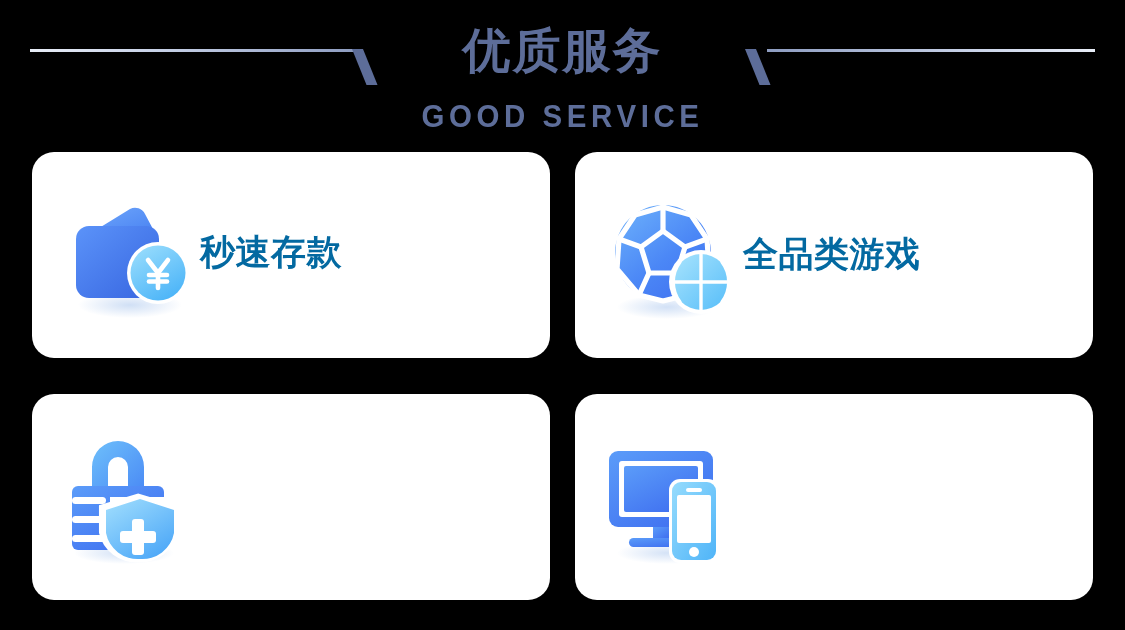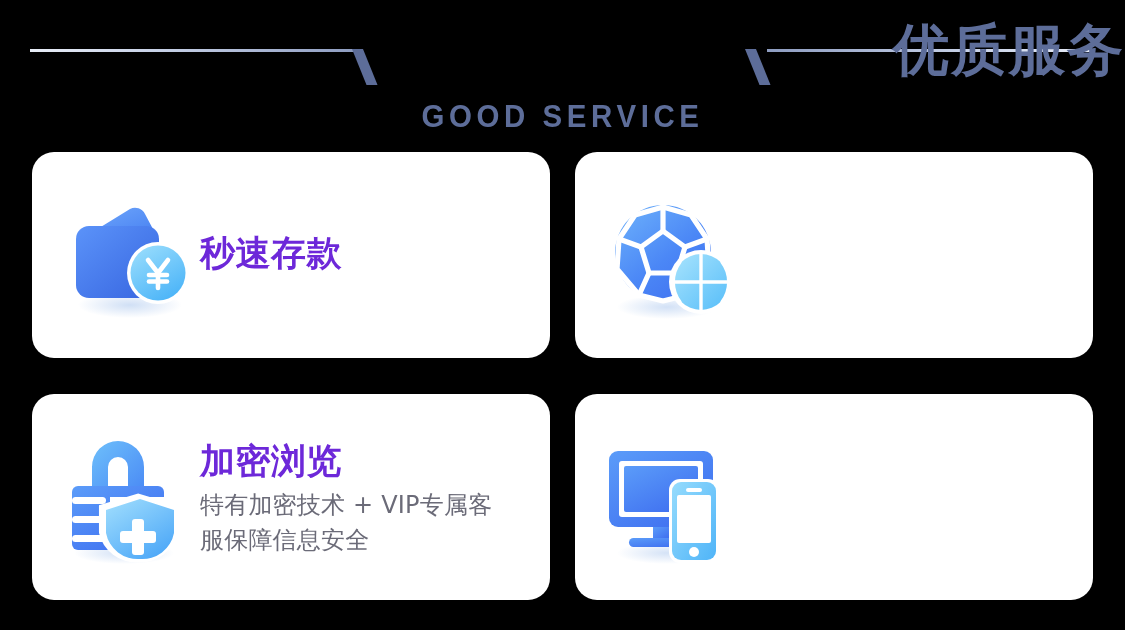--- a/index.html
+++ b/index.html
@@ -59,23 +59,23 @@
   .slash-right {
     left: 745px;
     transform: skewX(22deg);
     transform-origin: top left;
   }
   .title-cn {
     position: absolute;
     left: 0;
     top: 6px;
     width: 1125px;
-    text-align: right;
+    text-align: center;
     font-family: "DejaVu Sans", "Liberation Sans", sans-serif;
-    font-size: 56px;
+    font-size: 48px;
     font-weight: 700;
     line-height: 88px;
     letter-spacing: 2px;
     color: #5d6d99;
   }
   .title-en {
     position: absolute;
     left: 0;
     top: 98px;
     width: 1125px;
@@ -118,25 +118,25 @@
     height: 140px;
     flex: 0 0 138px;
   }
   .icon-wrap svg { display: block; }
   .texts {
     flex: 1 1 auto;
     min-width: 0;
     padding-left: 4px;
   }
   .card-title {
-    font-family: Liberation Sans, sans-serif;
+    font-family: Liberation Serif, serif;
     font-size: 35px;
     font-weight: 700;
     line-height: 44px;
-    color: #6d28d9;
+    color: #0369a1;
     letter-spacing: 0.5px;
     margin-bottom: 5px;
     white-space: nowrap;
   }
   .card-sub {
     font-family: "DejaVu Sans", "Liberation Sans", sans-serif;
     font-size: 24px;
     font-weight: 400;
     line-height: 35px;
     color: #6b6b78;
@@ -245,20 +245,21 @@
           <circle cx="100" cy="97" r="28" fill="url(#bballG)"></circle>
           <g fill="none" stroke="#ffffff" stroke-width="3.4" stroke-linecap="round">
             <path d="M100 69 L100 125"></path>
             <path d="M72 97 L128 97"></path>
             <path d="M79 77 A33 33 0 0 0 79 117"></path>
             <path d="M121 77 A33 33 0 0 1 121 117"></path>
           </g>
         </svg>
       </div>
       <div class="texts">
+        <div class="card-title">全品类游戏</div>
         <div class="card-sub">
         </div>
       </div>
     </div>
 
     <div class="card card-3">
       <div class="icon-wrap">
         <svg width="138" height="140" viewBox="0 0 138 140">
           <defs>
             <linearGradient id="lockBodyG" x1="0" y1="0" x2="0.8" y2="1">
@@ -289,27 +290,20 @@
             <rect x="52" y="89" width="54" height="7"></rect>
             <rect x="52" y="108" width="54" height="7"></rect>
           </g>
           <path d="M92 70 L132 82 L132 110 A38 38 0 0 1 92 140 A38 38 0 0 1 52 110 L52 82 Z" fill="#ffffff" transform="translate(-10,-2) scale(0.98)"></path>
           <path d="M90 74 L124 85 L124 108 A32 32 0 0 1 90 134 A32 32 0 0 1 56 108 L56 85 Z" fill="url(#shieldG)" transform="translate(-8,-2)"></path>
           <g fill="#ffffff">
             <rect x="74" y="92" width="12" height="36" rx="3"></rect>
             <rect x="62" y="104" width="36" height="12" rx="3"></rect>
           </g>
         </svg>
-      </div>
-      <div class="texts">
-        <div class="card-title">加密浏览</div>
-        <div class="card-sub">
-          <span class="line">特有加密技术 + VIP专属客</span>
-          <span class="line">服保障信息安全</span>
-        </div>
       </div>
     </div>
 
     <div class="card card-4">
       <div class="icon-wrap">
         <svg width="138" height="140" viewBox="0 0 138 140">
           <defs>
             <linearGradient id="monG" x1="0" y1="0" x2="0.8" y2="1">
               <stop offset="0" stop-color="#5b9cf9"></stop>
               <stop offset="1" stop-color="#3f6ff0"></stop>

